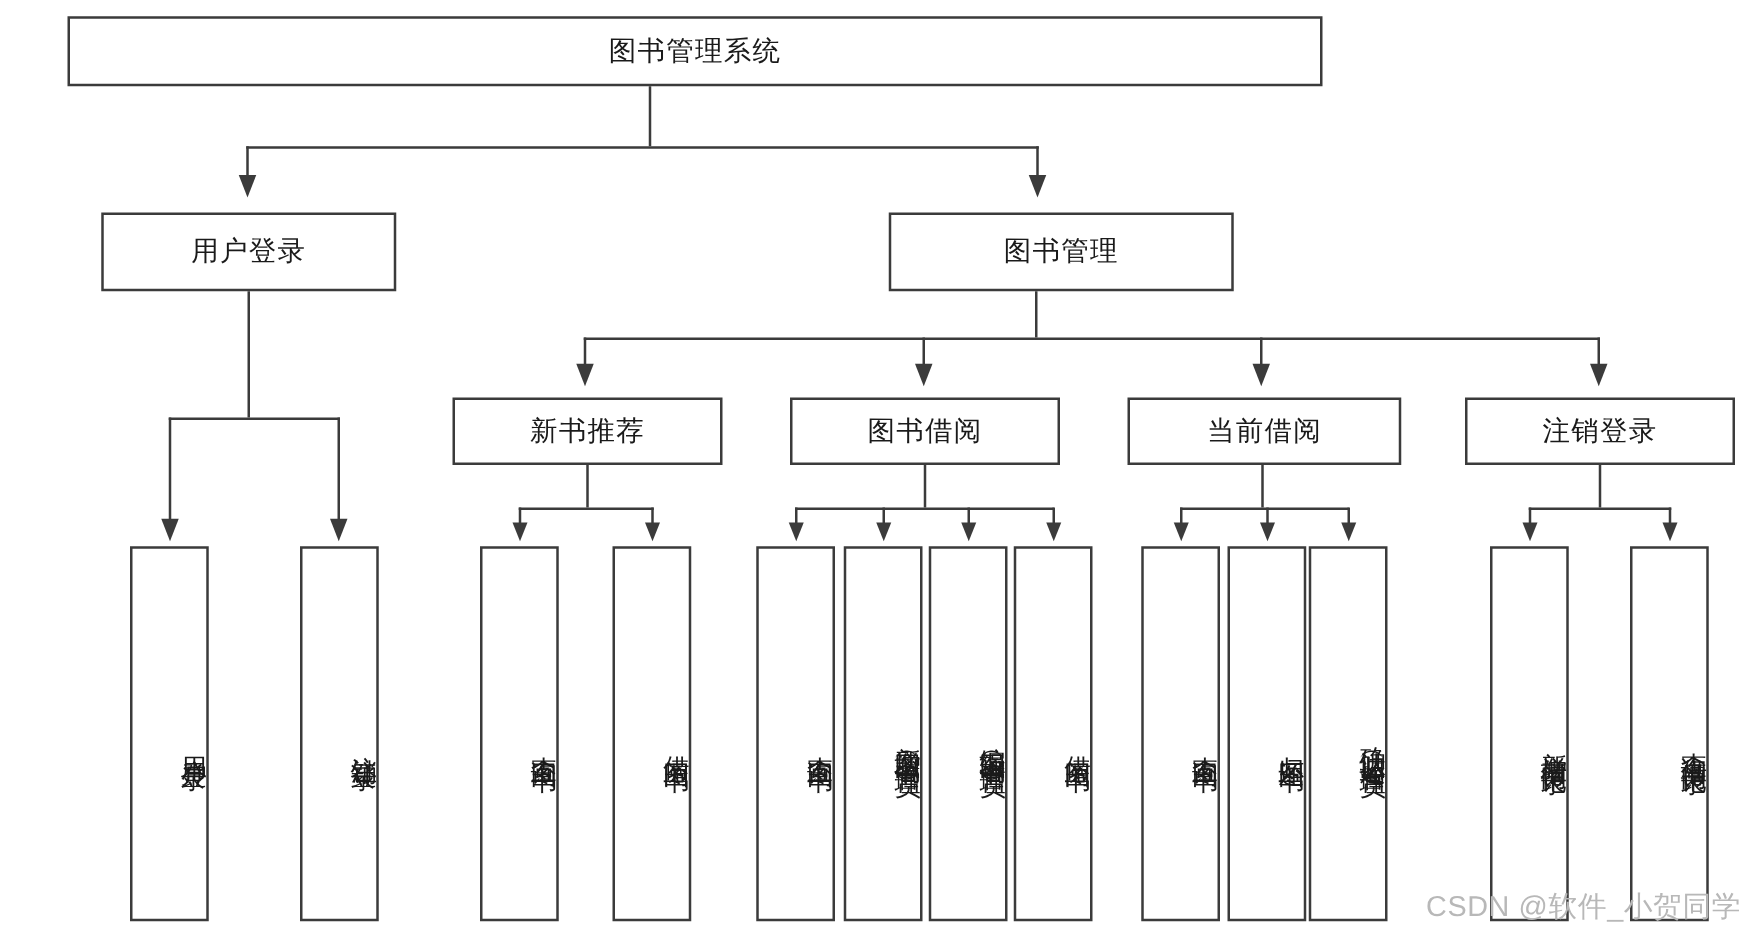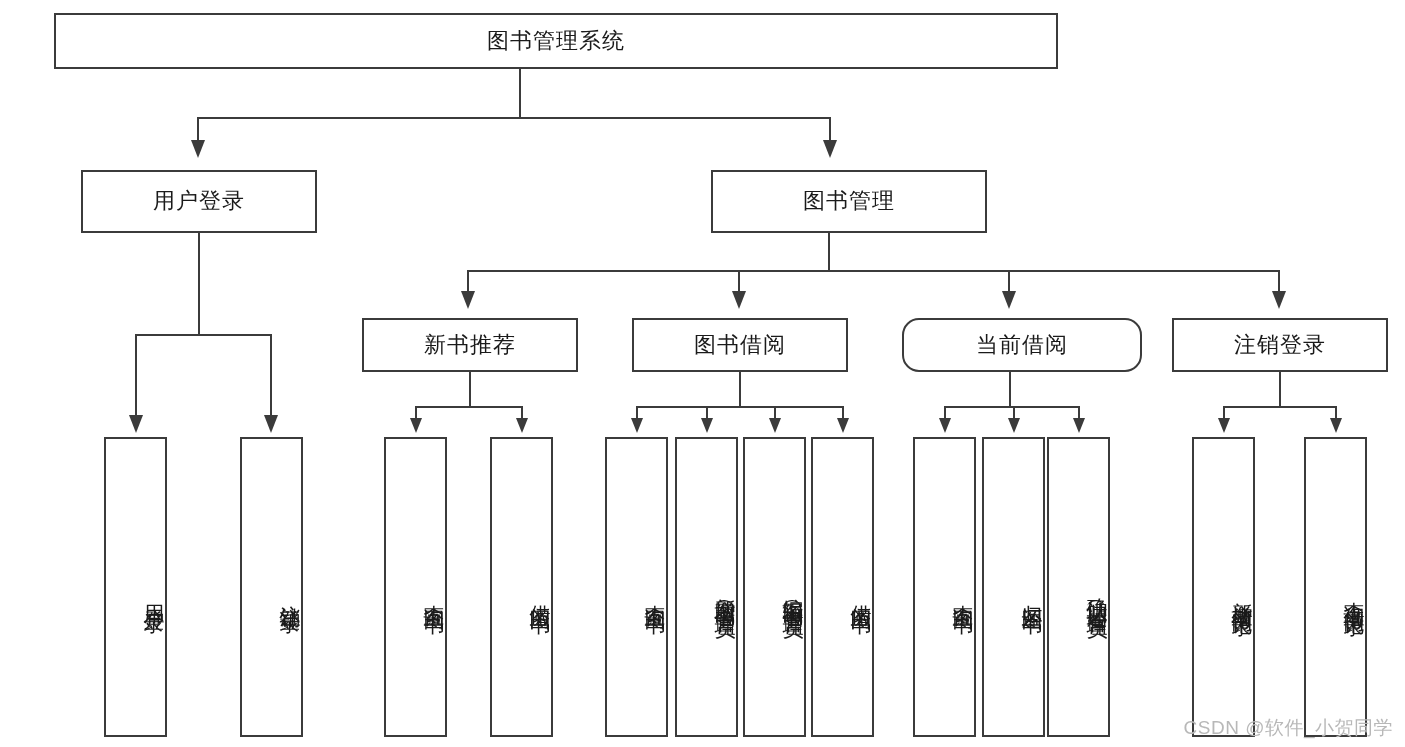--- a/index.html
+++ b/index.html
@@ -74,21 +74,21 @@
   .arrow.small {
     border-left-width: 6px;
     border-right-width: 6px;
     border-top-width: 15px;
   }
   
   #watermark {
     position: absolute;
     right: 12px;
     bottom: 6px;
-    font-size: 19px;
+    font-size: 23px;
     color: #b8b8b8;
     letter-spacing: 0.5px;
     white-space: nowrap;
     user-select: none;
   }
 </style>
 </head>
 <body>
 
 <div id="canvas">
@@ -136,21 +136,21 @@
 
   <div class="conn vline" style="left:1278px; top:270px; width:2px; height:24px;"></div>
   <div class="arrow" style="left:1272px; top:291px;"></div>
 
   <div class="node horiz" style="left:632px; top:318px; width:216px; height:54px;">
     <span>图书借阅</span>
   </div>
   <div class="node horiz" style="left:362px; top:318px; width:216px; height:54px;">
     <span>新书推荐</span>
   </div>
-  <div class="node horiz" style="left:902px; top:318px; width:240px; height:54px;border-radius:17px;">
+  <div class="node horiz" style="left:902px; top:318px; width:219px; height:54px;">
     <span>当前借阅</span>
   </div>
   <div class="node horiz" style="left:1172px; top:318px; width:216px; height:54px;">
     <span>注销登录</span>
   </div>
 
   <div class="conn vline" style="left:469px; top:372px; width:2px; height:34px;"></div>
   <div class="conn hline" style="left:415px; top:406px; width:108px; height:2px;"></div>
   <div class="conn vline" style="left:415px; top:406px; width:2px; height:14px;"></div>
   <div class="arrow small" style="left:410px; top:418px;"></div>

